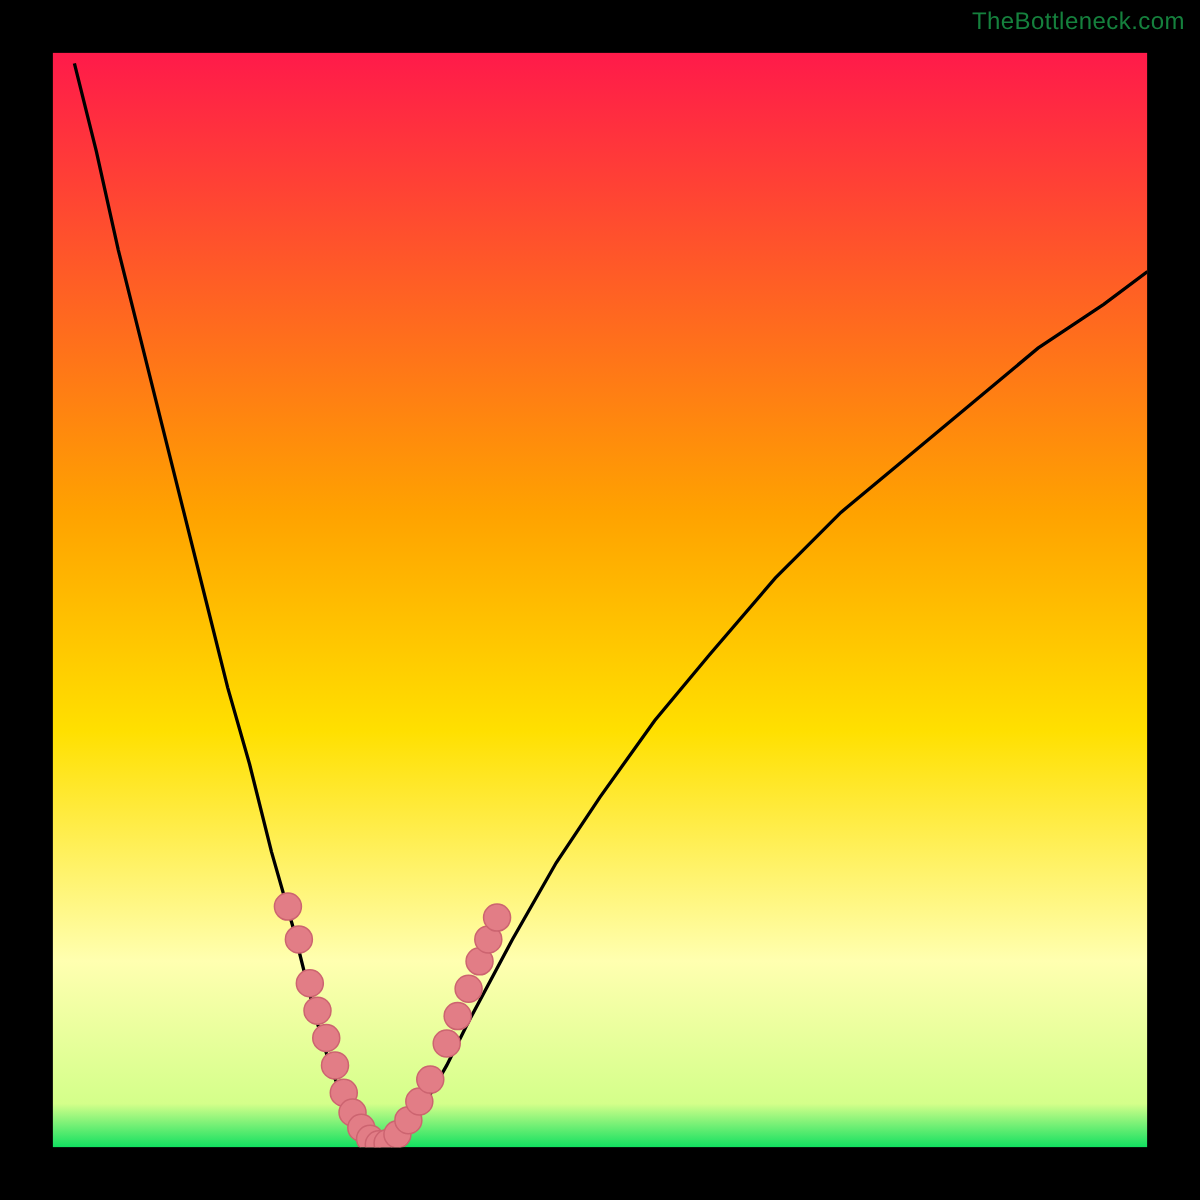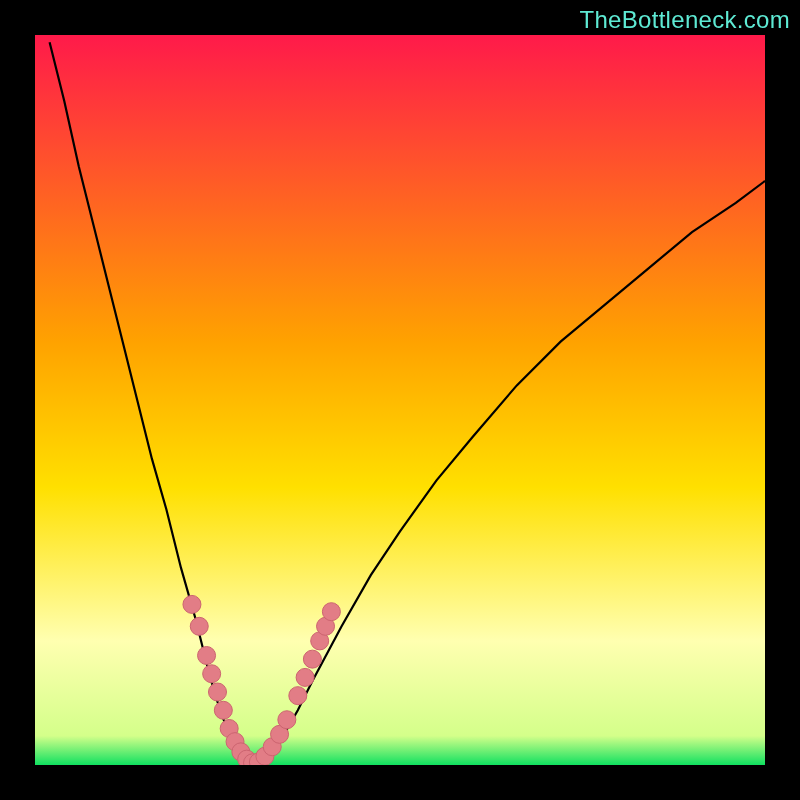--- a/index.html
+++ b/index.html
@@ -27,22 +27,22 @@
   }
   .plot-area svg {
     display: block;
     width: 100%;
     height: 100%;
   }
   .watermark {
     position: absolute;
     top: 6px;
     right: 10px;
-    color: #5eead4;
-    font-size: 24px;
+    color: #15803d;
+    font-size: 16px;
     font-weight: 500;
     letter-spacing: 0.3px;
     white-space: nowrap;
   }
 </style>
 </head>
 <body>
 
 <div class="frame">
 

